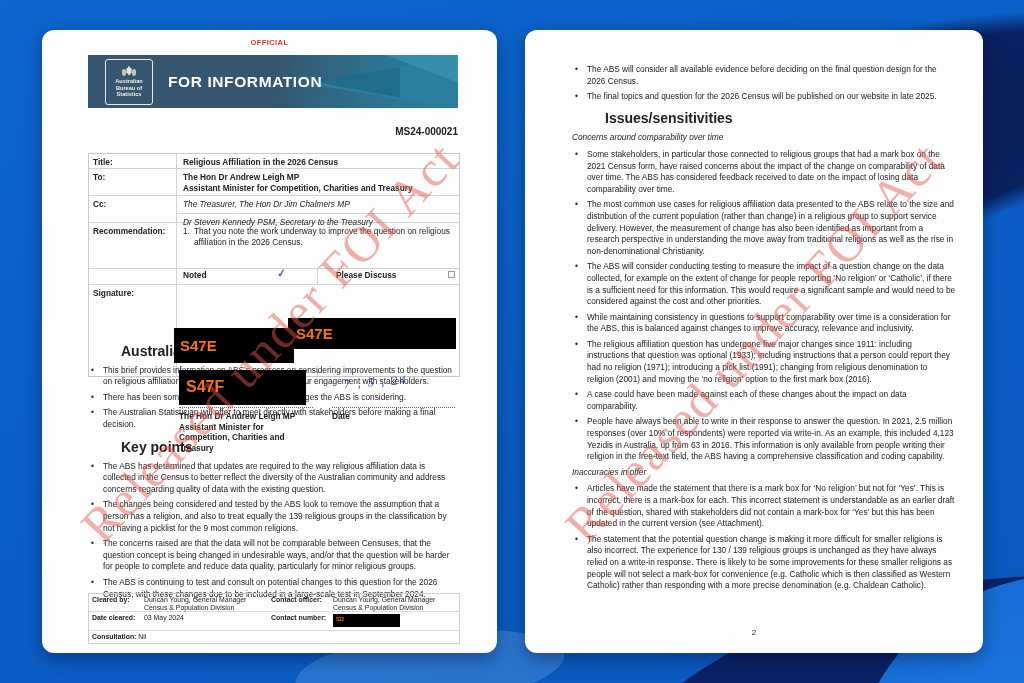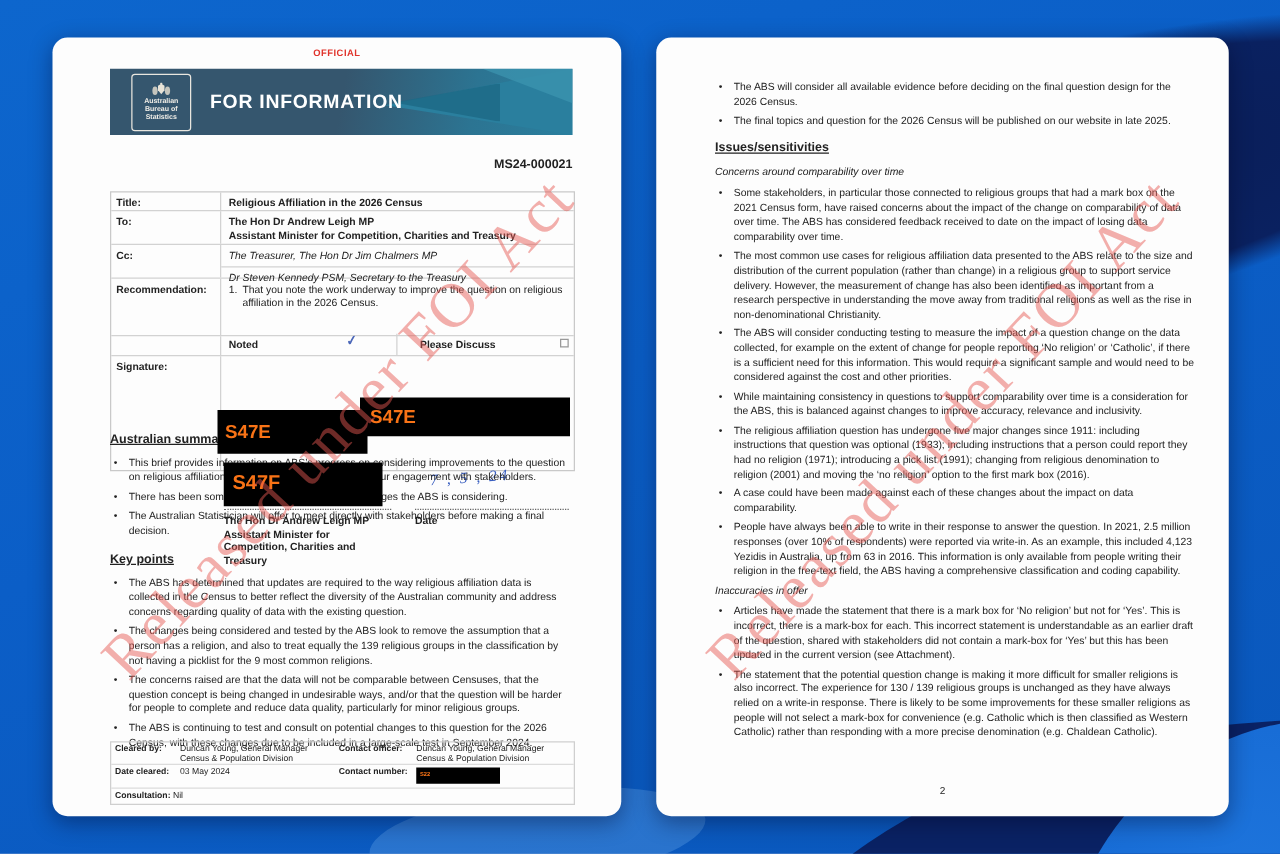--- a/index.html
+++ b/index.html
@@ -101,21 +101,21 @@
     font-style:italic;color:#3a5fc0;font-size:12.5px;transform:rotate(-4deg);
     letter-spacing:2px;white-space:nowrap;
   }
   .date-label{position:absolute;left:2px;top:41px;font-weight:bold;}
   .exec-redact-left{left:132px;top:298px;width:114px;height:35px;font-size:15px;
     padding-left:6px;z-index:12;}
   .exec-redact-right{left:246px;top:288px;width:160px;height:31px;font-size:15px;
     padding-left:8px;z-index:11;}
   
   .tblock{position:absolute;left:46px;width:372px;font-size:8.3px;line-height:11.6px;}
-  .h-underline{font-weight:bold;text-decoration:underline;font-size:10px;margin-bottom:7px;}
+  .h-underline{font-weight:bold;font-size:14px;margin-bottom:7px;margin-left:33px;}
   .subhead{font-style:italic;margin:3px 0 5px 0;}
   .bullet{position:relative;padding-left:15px;margin-bottom:4px;}
   .bullet::before{content:"\2022";position:absolute;left:3px;top:0;}
   
   .ftable{position:absolute;left:46px;top:563px;width:370px;border:1px solid #cfcfcf;
     font-size:6.9px;line-height:8.4px;}
   .frow{display:flex;border-bottom:1px solid #dcdcdc;box-sizing:border-box;}
   .frow:last-child{border-bottom:none;}
   .fcell{padding:2px 3px;box-sizing:border-box;}
   .fl{font-weight:bold;}

